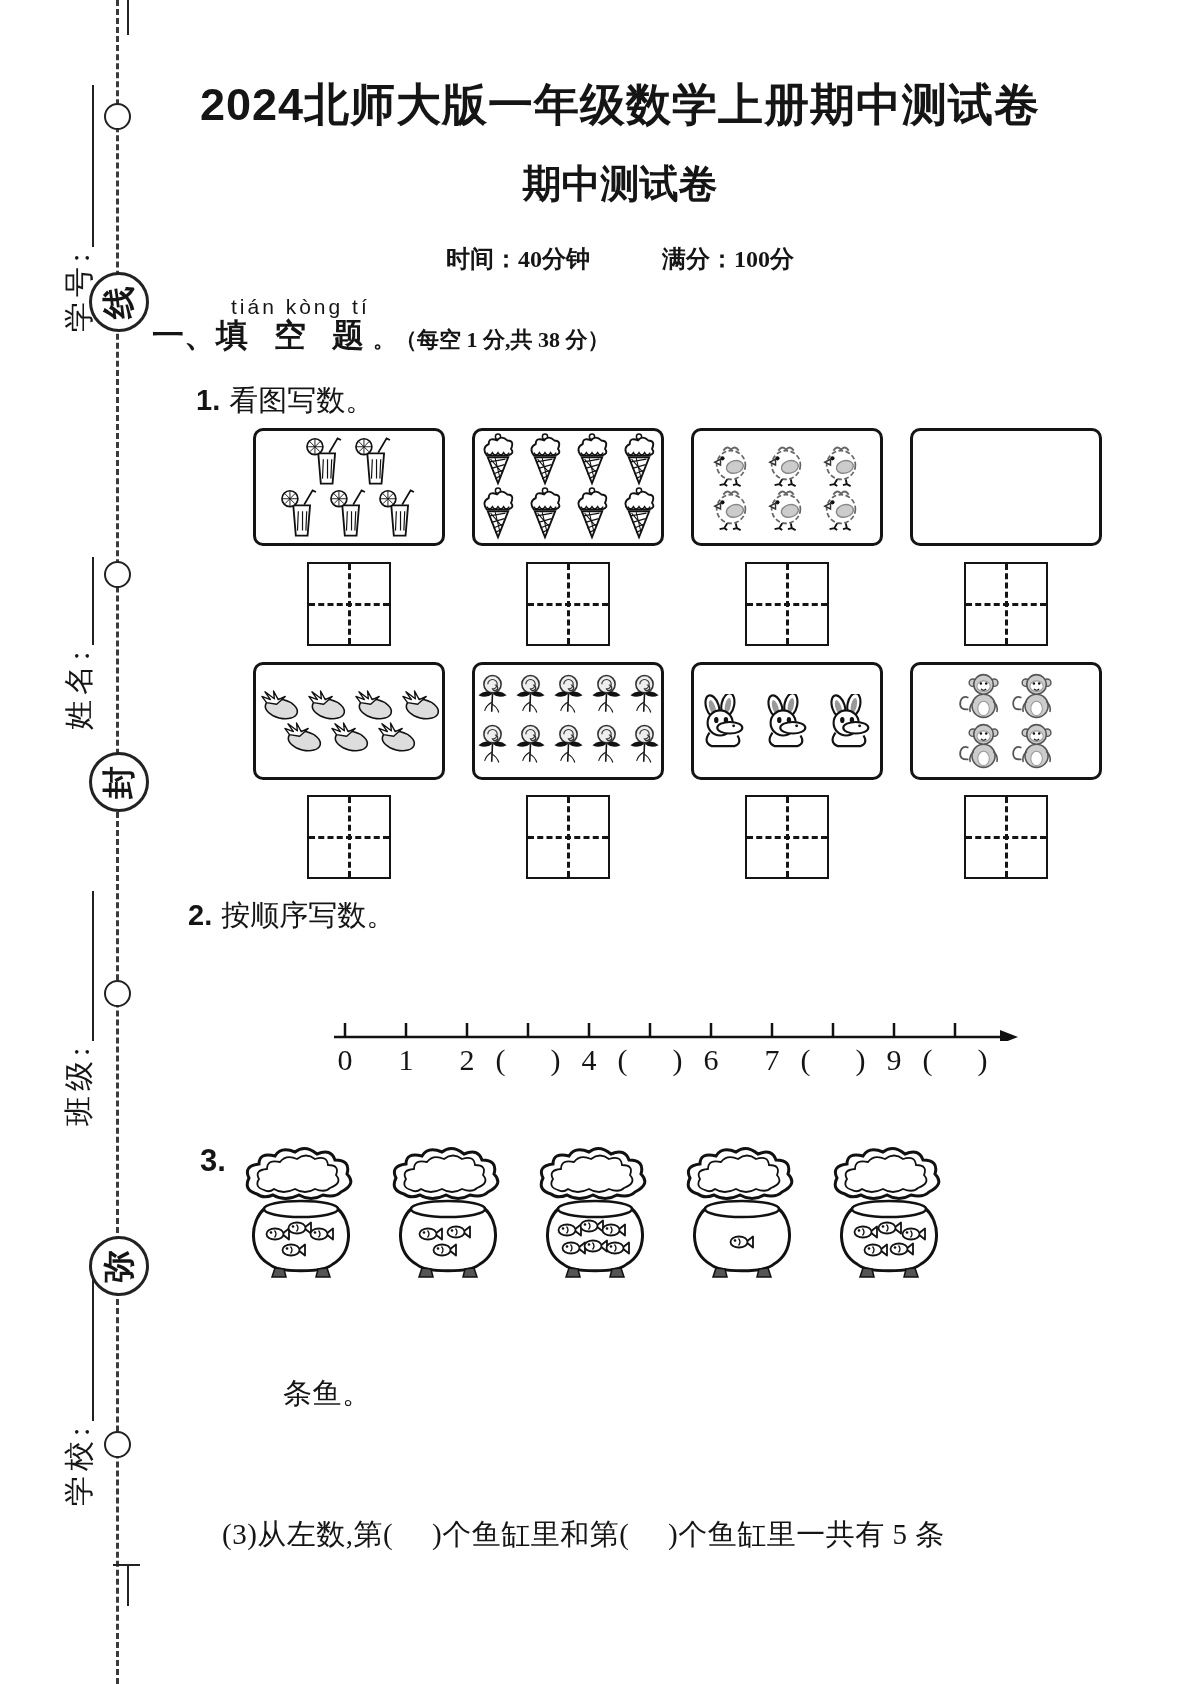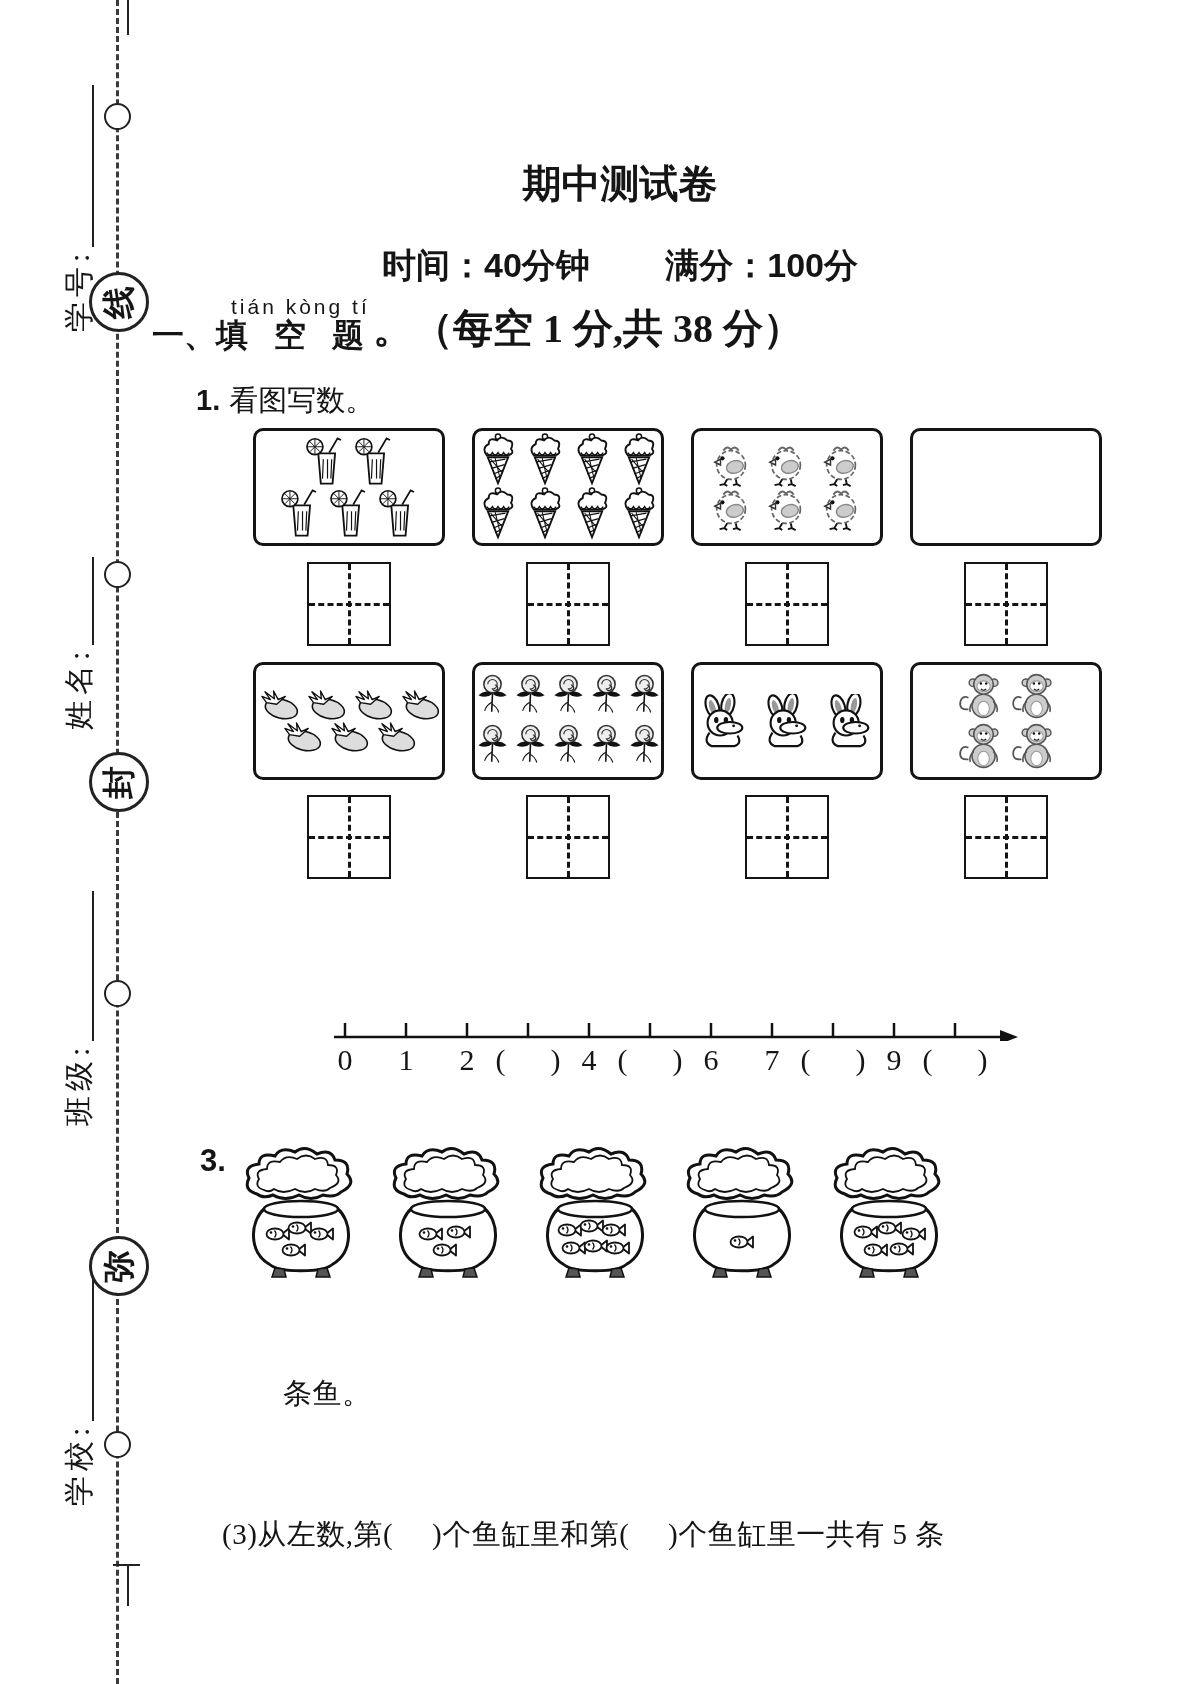--- a/index.html
+++ b/index.html
@@ -25,30 +25,30 @@
   .cornerT{position:absolute;left:127px;top:0;height:35px;width:0;border-left:2.5px solid #222;}
   .cornerBv{position:absolute;left:127px;top:1564px;height:42px;width:0;border-left:2.5px solid #222;}
   .cornerBh{position:absolute;left:113px;top:1564px;width:27px;height:0;border-top:2.5px solid #222;}
 
   
   .title{position:absolute;top:75px;left:140px;width:960px;text-align:center;
          font-family:"Liberation Sans",sans-serif;font-weight:bold;font-size:45px;letter-spacing:1px;}
   .subtitle{position:absolute;top:157px;left:140px;width:960px;text-align:center;
          font-family:Liberation Serif, serif;font-weight:bold;font-size:39px;}
   .info{position:absolute;top:243px;left:140px;width:960px;text-align:center;
-         font-family:Liberation Sans, sans-serif;font-weight:bold;font-size:34px;}
+         font-family:Liberation Serif, serif;font-weight:bold;font-size:24px;}
   .info span{margin:0 33px;}
 
   
   .sec1head{position:absolute;top:296px;left:152px;display:flex;align-items:flex-end;}
   .hpre{font-weight:bold;font-size:32px;line-height:1.15;}
   .ruby{display:inline-flex;flex-direction:column;align-items:flex-start;}
   .pinyin{font-family:"Liberation Sans",sans-serif;font-size:21px;letter-spacing:3px;padding-left:2px;line-height:1;margin-left:13px;}
   .hmain{font-weight:bold;font-size:32px;letter-spacing:9px;line-height:1.15;}
-  .hsuf{font-weight:bold;font-size:40px;line-height:1.25;}
+  .hsuf{font-weight:bold;font-size:22px;line-height:1.25;}
 
   .qlabel{position:absolute;font-size:29px;}
   .qnum{font-family:"Liberation Sans",sans-serif;font-weight:bold;font-size:29px;margin-right:9px;}
   .q1l{top:381px;left:196px}
   .q2l{top:896px;left:188px}
   .q3n{top:1143px;left:200px;font-size:31px;}
 
   
   .pic-row,.grid-row{position:absolute;left:253px;display:flex;gap:27px;}
   .r1{top:428px}.r2{top:662px}
@@ -110,20 +110,21 @@
   </div>
   <div class="mfield f3">
     <span class="mlabel">班级:</span>
       <span class="mline"></span>
   </div>
   <div class="mfield f4">
     <span class="mlabel">学校:</span>
       <span class="mline"></span>
   </div>
 
+  <div class="title">2024北师大版一年级数学上册期中测试卷</div>
   <div class="subtitle">期中测试卷</div>
   <div class="info">
     <span>时间：40分钟</span>
     <span>满分：100分</span>
   </div>
 
   <div class="sec1head">
     <span class="hpre">一、</span>
     <span class="ruby">
       <span class="pinyin">tián kòng  tí</span>
@@ -333,20 +334,23 @@
         <div class="wgrid"></div>
       </div>
     <div class="gslot">
         <div class="wgrid"></div>
       </div>
     <div class="gslot">
         <div class="wgrid"></div>
       </div>
   </div>
 
+  <div class="qlabel q2l">
+    <b class="qnum">2.</b><span>按顺序写数。</span>
+  </div>
   <div class="numline">
     <svg id="nl-svg" width="690" height="26">
         <path d="M4,22 H674" stroke="#111" stroke-width="2.5"></path>
         <path d="M688,22 L670,15 L670,29 Z" fill="#111"></path>
         <path d="M15,8 V22" stroke="#111" stroke-width="2.5"></path>
         <path d="M76,8 V22" stroke="#111" stroke-width="2.5"></path>
         <path d="M137,8 V22" stroke="#111" stroke-width="2.5"></path>
         <path d="M198,8 V22" stroke="#111" stroke-width="2.5"></path>
         <path d="M259,8 V22" stroke="#111" stroke-width="2.5"></path>
         <path d="M320,8 V22" stroke="#111" stroke-width="2.5"></path>

